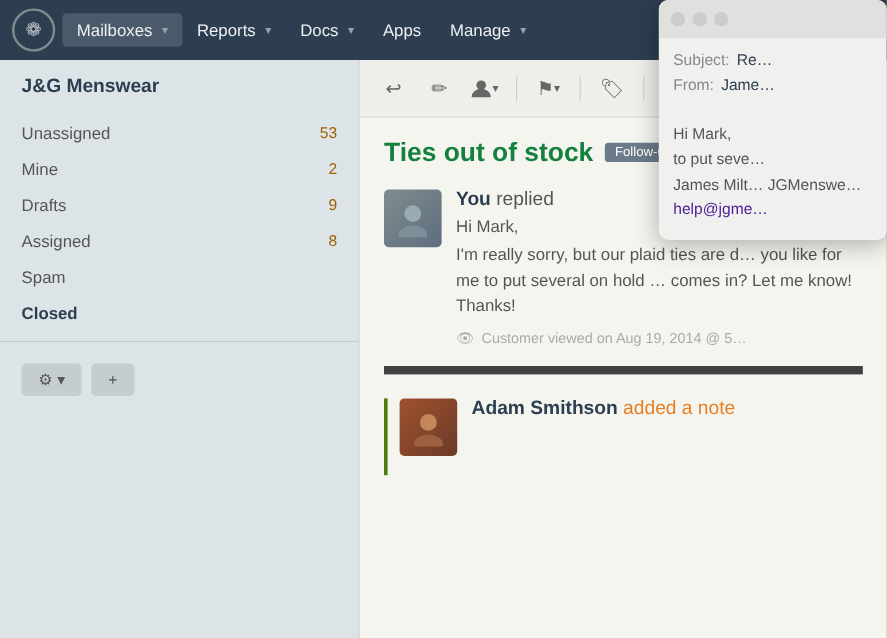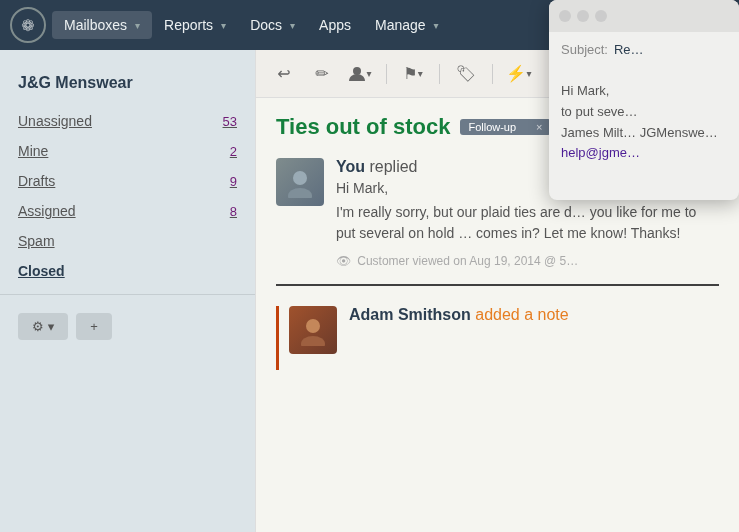--- a/index.html
+++ b/index.html
@@ -51,47 +51,46 @@
     }
 
     
     .main-layout {
       display: flex;
       height: 482px;
     }
 
     
     .sidebar {
-      width: 255px;
+      width: 299px;
       background: #dce4e8;
       flex-shrink: 0;
-      padding-top: 16px;
+      padding-top: 6px;
     }
     .sidebar-company {
       font-size: 16px;
       font-weight: 600;
       color: #2c3e50;
       padding: 8px 18px 14px;
     }
     .sidebar-item {
       display: flex;
-      align-items: flex-end;
+      align-items: flex-start;
       padding: 7px 18px;
       cursor: pointer;
       color: #555;
       font-size: 14px;
-      text-decoration: underline;
     }
     .sidebar-item.active {
       font-weight: 700;
       color: #2c3e50;
     }
     .sidebar-item .count {
       margin-left: auto;
-      color: #701a75;
+      color: #a16207;
       font-size: 13px;
     }
     .sidebar-divider {
       height: 1px;
       background: #c5cdd1;
       margin: 8px 0;
     }
     .sidebar-actions {
       display: flex;
       align-items: center;
@@ -183,21 +182,21 @@
       cursor: pointer;
       opacity: 0.7;
     }
 
     
     .message-item {
       display: flex;
       gap: 12px;
       margin-bottom: 20px;
       padding-bottom: 16px;
-      border-bottom: 2px solid #404040;
+      border-bottom: 7px solid #404040;
     }
     .message-item:last-child { border-bottom: none; }
     .avatar-you {
       background: linear-gradient(135deg, #7f8c8d, #5d6d7e);
       width: 48px;
       height: 48px;
       border-radius: 4px;
       display: flex;
       align-items: center;
       justify-content: center;
@@ -244,21 +243,21 @@
       margin-top: 10px;
       color: #aaa;
       font-size: 12px;
       display: flex;
       align-items: center;
       gap: 6px;
     }
 
     
     .message-item.note {
-      border-left: 3px solid #c2410c;
+      border-left: 3px solid #4d7c0f;
       padding-left: 10px;
     }
 
     
     .popup-overlay {
       position: absolute;
       top: 0;
       right: 0;
       width: 190px;
       height: 200px;
@@ -450,20 +449,24 @@
   <div class="popup-titlebar">
     <div class="popup-dot"></div>
     <div class="popup-dot"></div>
     <div class="popup-dot"></div>
   </div>
   <div class="popup-body">
     <div class="popup-row">
       <span class="popup-label">Subject:</span>
       <span class="popup-value">Re…</span>
     </div>
+    <div class="popup-row">
+      <span class="popup-label">From:</span>
+      <span class="popup-value">Jame…</span>
+    </div>
   </div>
   <div class="popup-content">
     <div>Hi Mark,</div>
     <div>to put seve…</div>
     <div>James Milt… JGMenswe…</div>
     <div class="popup-link">help@jgme…</div>
 
   </div>
 </div>
 

